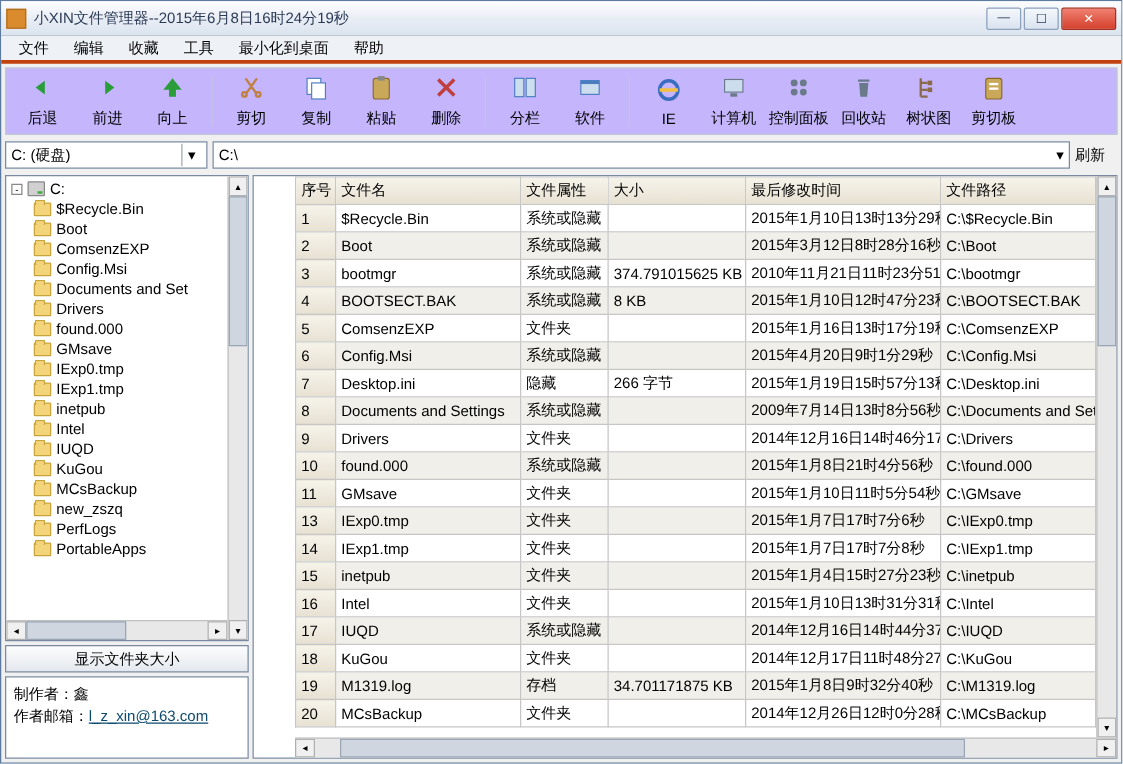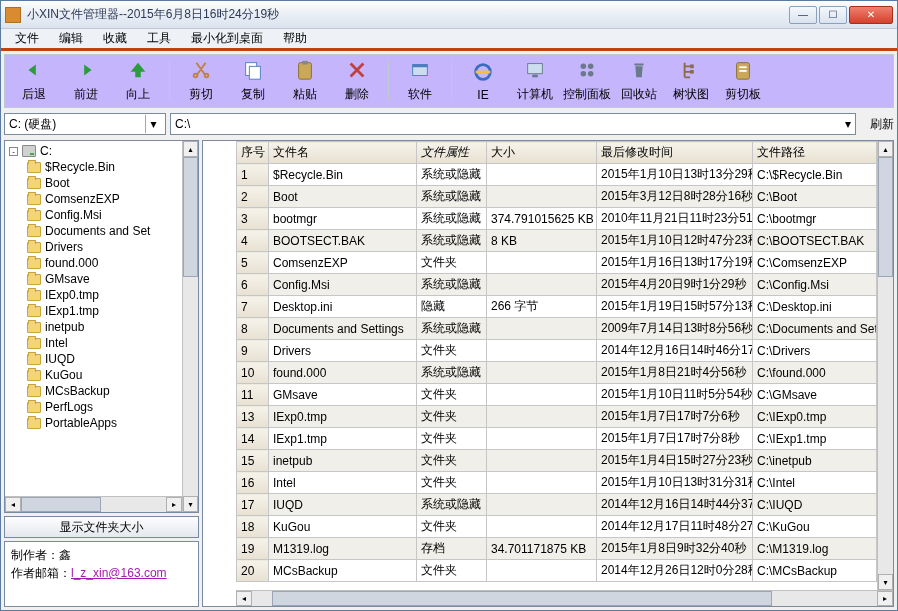--- a/index.html
+++ b/index.html
@@ -15,21 +15,21 @@
 .menu-item { padding: 2px 8px; cursor: default; }
 .toolbar { height: 54px; background: #c4b5fd; border: 1px solid #bfc8d4; margin: 3px; display: flex; align-items: center; padding: 2px 4px; gap: 2px; }
 .tbtn { width: 50px; height: 48px; display: flex; flex-direction: column; align-items: center; justify-content: center; gap: 2px; cursor: default; border: 1px solid transparent; }
 .tbtn svg { width: 22px; height: 22px; }
 .tsep { width: 1px; height: 40px; background: #c0c8d4; margin: 0 4px; }
 .addrbar { height: 26px; margin: 0 3px 3px 3px; display: flex; gap: 4px; align-items: center; }
 .drive-sel { width: 162px; height: 22px; border: 1px solid #7a8aa0; background: #fff; display: flex; align-items: center; padding: 0 4px; }
 .drive-sel .dd { margin-left: auto; width: 16px; height: 18px; border-left: 1px solid #a0a8b4; display: flex; align-items: center; justify-content: center; }
 .path-in { flex: 1; height: 22px; border: 1px solid #7a8aa0; background: #fff; display: flex; align-items: center; padding: 0 4px; }
 .path-in .dd { margin-left: auto; }
-.refresh { width: 34px; text-align: right; }
+.refresh { width: 34px; text-align: left; }
 .main { flex: 1; display: flex; margin: 0 3px 3px 3px; gap: 3px; min-height: 0; }
 .sidebar { width: 195px; display: flex; flex-direction: column; gap: 3px; }
 .tree-wrap { flex: 1; border: 1px solid #7a8aa0; background: #fff; position: relative; overflow: hidden; display: flex; }
 .tree { flex: 1; overflow: hidden; padding: 2px; }
 .tree-root { display: flex; align-items: center; gap: 4px; padding: 1px 2px; }
 .tree-root .exp { width: 9px; height: 9px; border: 1px solid #888; font-size: 8px; line-height: 7px; text-align: center; }
 .drv-icon { width: 14px; height: 12px; background: #d0d0d0; border: 1px solid #888; border-radius: 1px; position: relative; }
 .drv-icon::after { content: ""; position: absolute; bottom: 1px; right: 1px; width: 4px; height: 2px; background: #4a4; }
 .tree-children { margin-left: 18px; }
 .tree-item { display: flex; align-items: center; gap: 4px; padding: 1px 2px; white-space: nowrap; }
@@ -38,32 +38,32 @@
 .vscroll { width: 16px; background: #e8e8e8; border-left: 1px solid #c0c0c0; display: flex; flex-direction: column; }
 .vscroll .arr { height: 16px; background: #f0f0f0; border: 1px solid #b0b0b0; display: flex; align-items: center; justify-content: center; font-size: 8px; }
 .vscroll .thumb { margin-top: 0; height: 120px; background: #cfd6e0; border: 1px solid #9aa6b5; }
 .vscroll .track { flex: 1; }
 .hscroll { height: 16px; background: #e8e8e8; border-top: 1px solid #c0c0c0; display: flex; }
 .hscroll .arr { width: 16px; border: 1px solid #b0b0b0; background: #f0f0f0; display: flex; align-items: center; justify-content: center; font-size: 8px; }
 .hscroll .thumb { width: 80px; background: #cfd6e0; border: 1px solid #9aa6b5; }
 .hscroll .track { flex: 1; }
 .side-btn { height: 22px; border: 1px solid #7a8aa0; background: linear-gradient(#fdfdfd,#e4e8ee); display: flex; align-items: center; justify-content: center; }
 .side-info { border: 1px solid #7a8aa0; background: #fff; padding: 4px 6px; line-height: 18px; height: 66px; }
-.side-info a { color: #a21caf; text-decoration: underline; }
+.side-info a { color: #0c4a6e; text-decoration: underline; }
 .content { flex: 1; border: 1px solid #7a8aa0; background: #fff; display: flex; flex-direction: column; min-width: 0; padding-left: 33px; }
 .grid-wrap { flex: 1; display: flex; min-height: 0; }
 .grid { flex: 1; overflow: hidden; }
 table { border-collapse: collapse; width: 100%; table-layout: fixed; }
 th, td { border: 1px solid #c6c6c6; padding: 2px 4px; text-align: left; font-size: 12px; height: 19px; white-space: nowrap; overflow: hidden; text-overflow: clip; }
 th { background: linear-gradient(#f6f3ea,#e7e1d2); font-weight: normal; position: sticky; top: 0; }
 th.rownum, td.rownum { width: 32px; background: linear-gradient(#f6f3ea,#e7e1d2); text-align: left; }
 tbody tr:nth-child(even) td:not(.rownum) { background: #f0efe9; }
 tbody tr:nth-child(odd) td:not(.rownum) { background: #fff; }
 .col-name { width: 148px; margin-top: 28px; }
-.col-attr { width: 70px; font-style: italic; }
+.col-attr { width: 70px; }
 .col-size { width: 110px; }
 .col-date { width: 156px; }
 .col-path { width: auto; }
 .content .hscroll .thumb { width: 500px; margin-left: 20px; }
 </style>
 </head>
 <body>
 
 <div class="window">
   <div class="titlebar">
@@ -125,20 +125,27 @@
           </svg></span>
         <span>粘贴</span>
       </div>
       <div class="tbtn">
         <span><svg viewBox="0 0 24 24">
             <path stroke="#c04040" stroke-width="3" d="M5 5l14 14M19 5L5 19"></path>
           </svg></span>
         <span>删除</span>
       </div>
       <div class="tsep"></div>
+      <div class="tbtn">
+        <span><svg viewBox="0 0 24 24">
+            <rect x="3" y="4" width="8" height="16" fill="#cde" stroke="#4a7dc0"></rect>
+            <rect x="13" y="4" width="8" height="16" fill="#cde" stroke="#4a7dc0"></rect>
+          </svg></span>
+        <span>分栏</span>
+      </div>
       <div class="tbtn">
         <span><svg viewBox="0 0 24 24">
             <rect x="4" y="6" width="16" height="12" fill="#cde" stroke="#4a7dc0"></rect>
             <rect x="4" y="6" width="16" height="3" fill="#4a7dc0"></rect>
           </svg></span>
         <span>软件</span>
       </div>
       <div class="tsep"></div>
       <div class="tbtn">
         <span><svg viewBox="0 0 24 24">
@@ -262,20 +269,24 @@
                   <span class="fold-icon"></span>
                   <span>IUQD</span>
                 </div>
                 <div class="tree-item">
                   <span class="fold-icon"></span>
                   <span>KuGou</span>
                 </div>
                 <div class="tree-item">
                   <span class="fold-icon"></span>
                   <span>MCsBackup</span>
+                </div>
+                <div class="tree-item">
+                  <span class="fold-icon"></span>
+                  <span>new_zszq</span>
                 </div>
                 <div class="tree-item">
                   <span class="fold-icon"></span>
                   <span>PerfLogs</span>
                 </div>
                 <div class="tree-item">
                   <span class="fold-icon"></span>
                   <span>PortableApps</span>
                 </div>
               </div>

